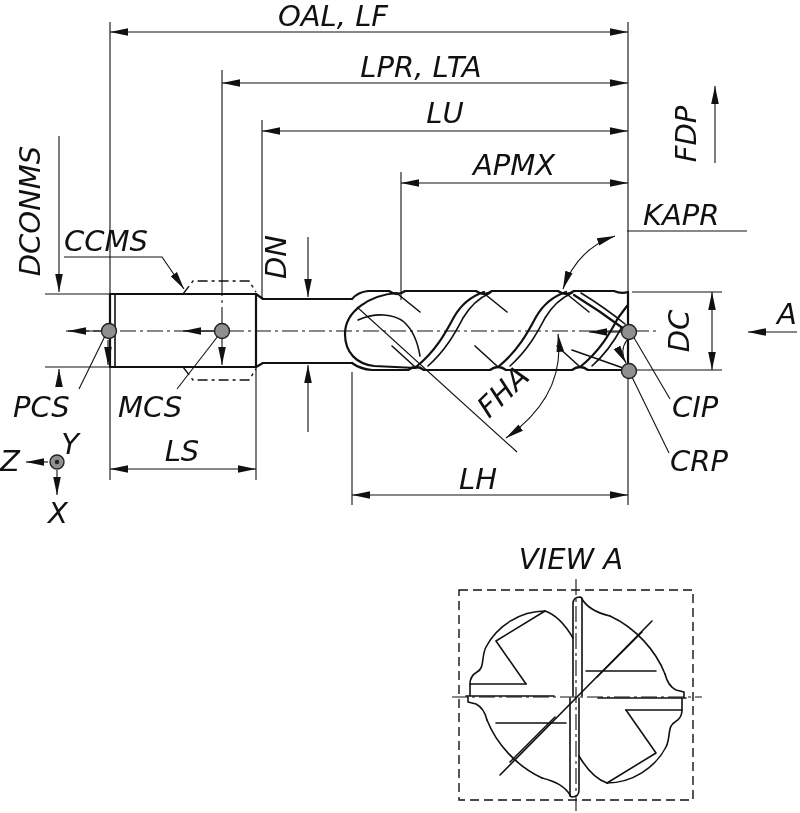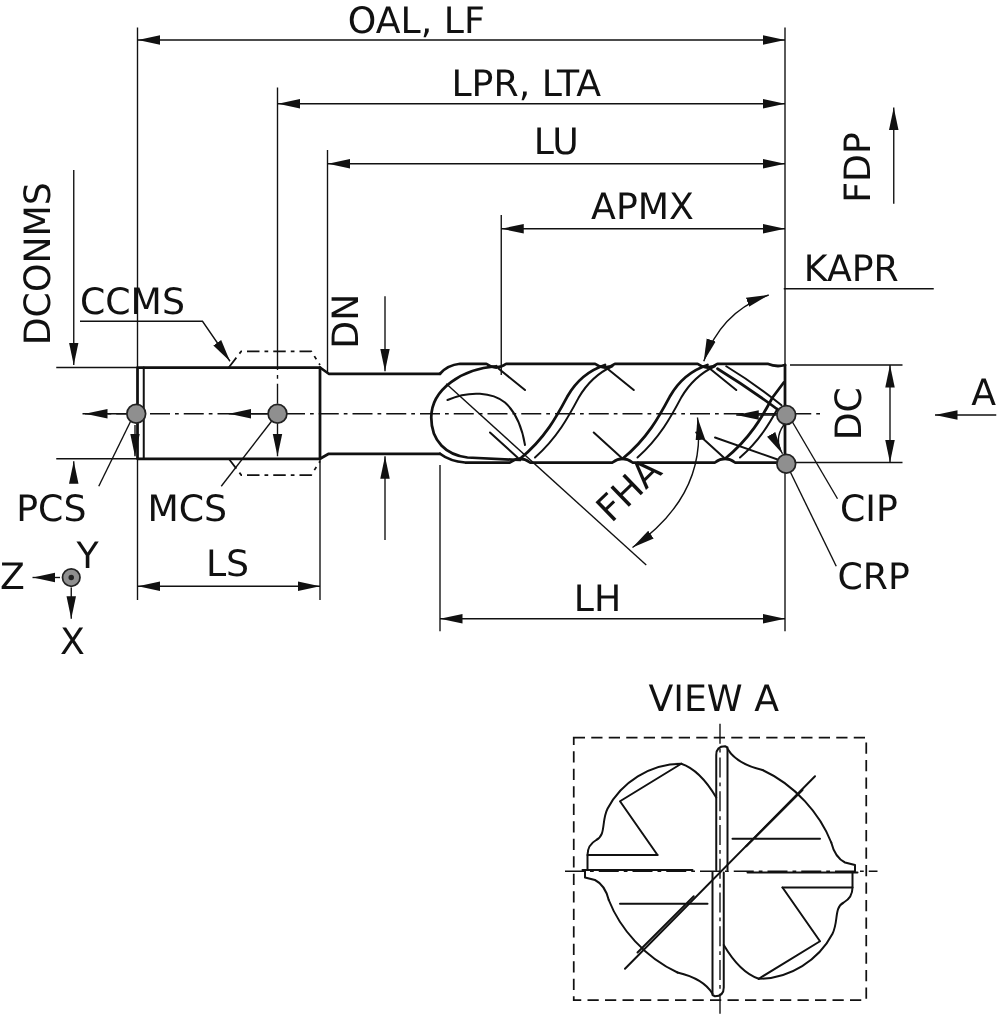--- a/index.html
+++ b/index.html
@@ -1,16 +1,16 @@
 <!DOCTYPE html>
 <html><head>
 <meta charset="utf-8">
 <style>
   html,body{margin:0;padding:0;background:#ffffff;}
-  .stage{position:relative;width:800px;height:813px;background:#ffffff;overflow:hidden;}
+  .stage{position:relative;width:800px;height:813px;background:#ffffff;overflow:hidden;font-style:italic;}
   svg{display:block;}
   svg text{font-family:"DejaVu Sans","Liberation Sans",sans-serif;fill:#111;font-size:29px;}
   .tn{fill:none;stroke:#111;stroke-width:1.1;}
   .md{fill:none;stroke:#111;stroke-width:1.6;stroke-linecap:round;stroke-linejoin:round;}
   .ol{fill:none;stroke:#111;stroke-width:2.2;stroke-linecap:round;stroke-linejoin:round;}
   .cl{fill:none;stroke:#111;stroke-width:1.1;stroke-dasharray:16 4 3 4;}
   .dd{fill:none;stroke:#111;stroke-width:1.4;stroke-dasharray:10 4 3 4;}
   .dash{fill:none;stroke:#111;stroke-width:1.4;stroke-dasharray:9 5;}
   .datum{fill:#8f8f8f;stroke:#222;stroke-width:1.4;}
 </style>

